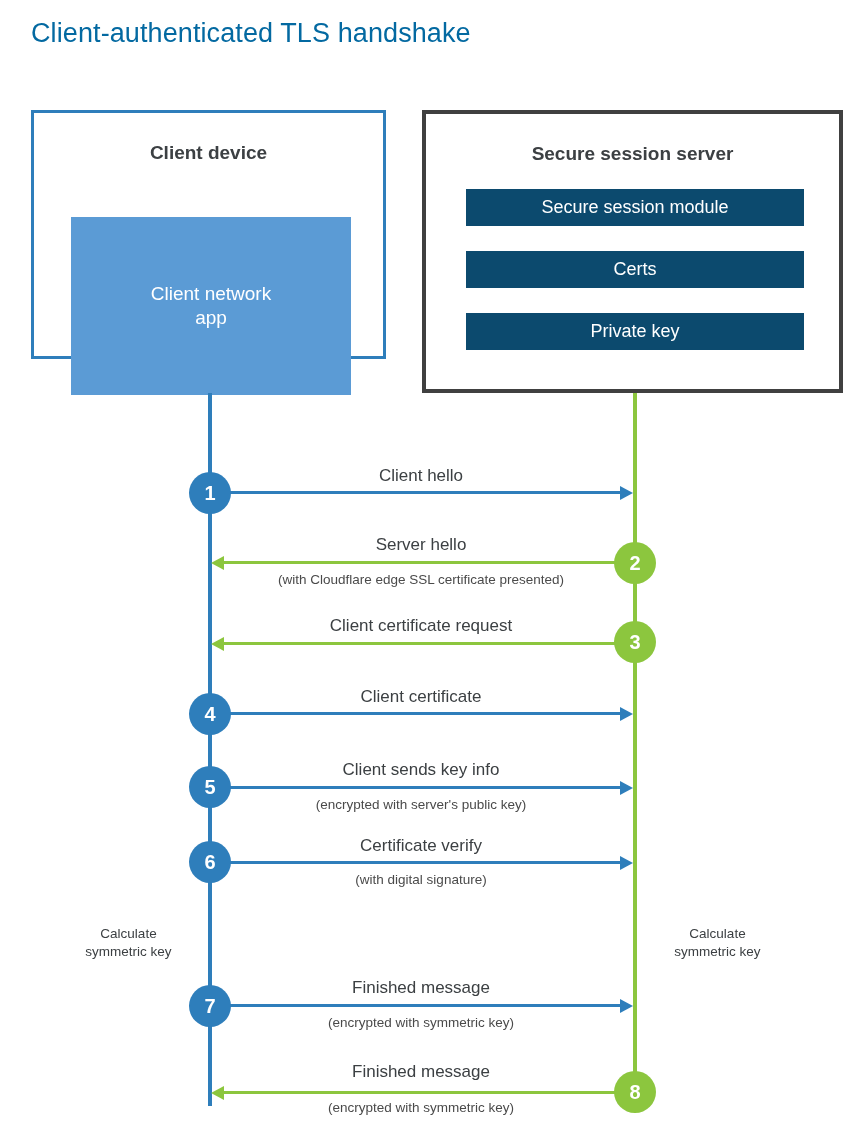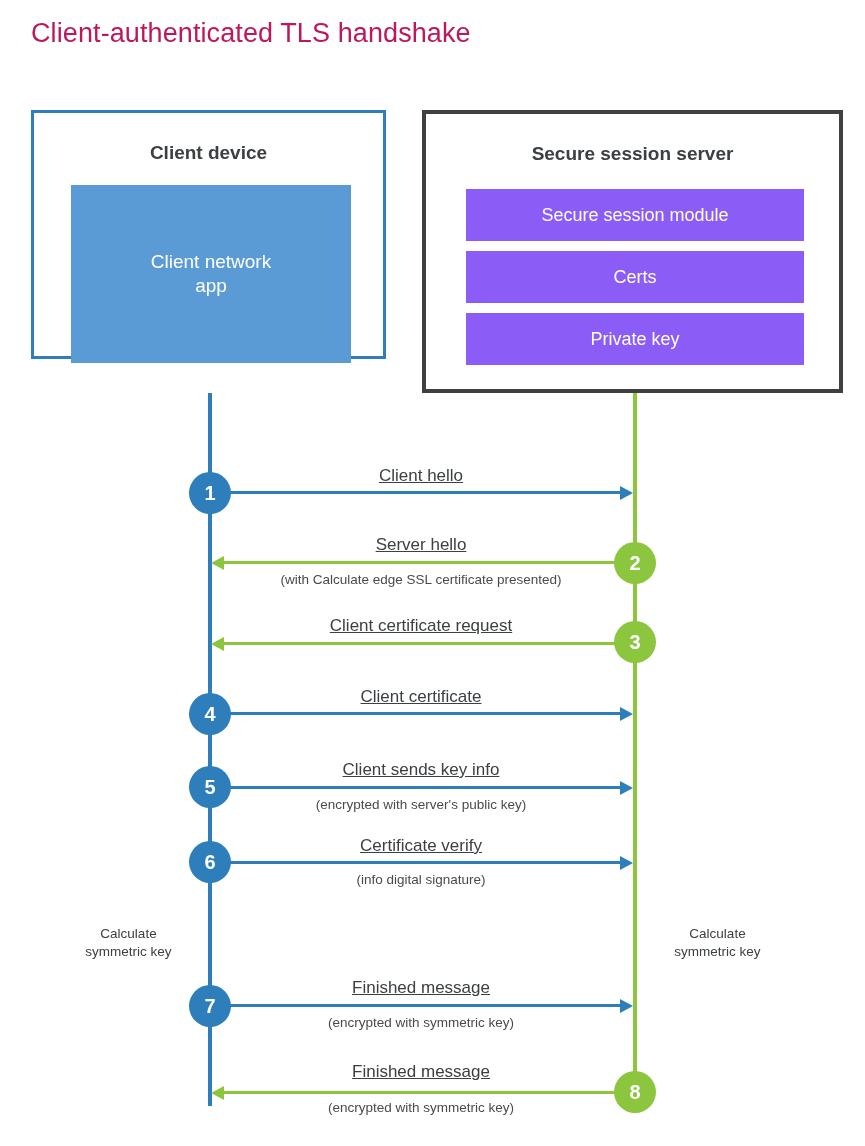--- a/index.html
+++ b/index.html
@@ -19,21 +19,21 @@
     background: #ffffff;
   }
 
   
   .page-title {
     position: absolute;
     left: 31px;
     top: 18px;
     font-size: 27px;
     font-weight: 400;
-    color: #be185d;
+    color: #0369a1;
     letter-spacing: 0.1px;
     white-space: nowrap;
   }
 
   
   .entity-box {
     position: absolute;
     background: #ffffff;
     box-sizing: border-box;
   }
@@ -75,22 +75,22 @@
     align-items: center;
     justify-content: center;
     text-align: center;
     line-height: 1.28;
   }
 
   .server-pill {
     position: absolute;
     left: 40px;
     width: 338px;
-    height: 52px;
-    background: #8b5cf6;
+    height: 37px;
+    background: #0c4a6e;
     color: #ffffff;
     font-size: 18px;
     display: flex;
     align-items: center;
     justify-content: center;
     text-align: center;
   }
   .server-pill.p0 { top: 75px; }
   .server-pill.p1 { top: 137px; }
   .server-pill.p2 { top: 199px; }
@@ -152,21 +152,20 @@
   .step-circle.green { background: #8cc63e; }
 
   
   .msg-label {
     position: absolute;
     text-align: center;
     font-size: 17px;
     color: #3c4043;
     white-space: nowrap;
     transform: translateX(-50%);
-    text-decoration: underline;
   }
   .msg-sub {
     position: absolute;
     text-align: center;
     font-size: 13.5px;
     color: #4a4a4a;
     white-space: nowrap;
     transform: translateX(-50%);
   }
   .side-note {
@@ -179,21 +178,21 @@
 </style>
 </head>
 <body>
 
 <div id="canvas">
 
   <div class="page-title">Client-authenticated TLS handshake</div>
 
   <div class="entity-box client">
     <div class="entity-title">Client device</div>
-    <div class="client-app" style="white-space: pre-line;">Client network
+    <div class="client-app" style="white-space: pre-line; margin-top: 32px;">Client network
 app</div>
   </div>
 
   <div class="entity-box server">
     <div class="entity-title">Secure session server</div>
     <div class="server-pill p0">Secure session module</div>
     <div class="server-pill p1">Certs</div>
     <div class="server-pill p2">Private key</div>
   </div>
 
@@ -203,21 +202,21 @@
   <div class="msg-label" style="left:421px; top:466px;">Client hello</div>
   <div class="arrow blue to-right" style="left:210px; top:491px; width:410px;">
       <span class="head"></span>
     </div>
   <div class="step-circle blue" style="left:189px; top:472px;">1</div>
 
   <div class="msg-label" style="left:421px; top:535px;">Server hello</div>
   <div class="arrow green to-left" style="left:224px; top:561px; width:409px;">
       <span class="head"></span>
     </div>
-  <div class="msg-sub" style="left:421px; top:572px;">(with Calculate edge SSL certificate presented)</div>
+  <div class="msg-sub" style="left:421px; top:572px;">(with Cloudflare edge SSL certificate presented)</div>
   <div class="step-circle green" style="left:614px; top:542px;">2</div>
 
   <div class="msg-label" style="left:421px; top:616px;">Client certificate request</div>
   <div class="arrow green to-left" style="left:224px; top:642px; width:409px;">
       <span class="head"></span>
     </div>
   <div class="step-circle green" style="left:614px; top:621px;">3</div>
 
   <div class="msg-label" style="left:421px; top:687px;">Client certificate</div>
   <div class="arrow blue to-right" style="left:210px; top:712px; width:410px;">
@@ -230,21 +229,21 @@
       <span class="head"></span>
     </div>
   <div class="msg-sub" style="left:421px; top:797px;">(encrypted with server's public key)</div>
   <div class="step-circle blue" style="left:189px; top:766px;">5</div>
 
 
   <div class="msg-label" style="left:421px; top:836px;">Certificate verify</div>
   <div class="arrow blue to-right" style="left:210px; top:861px; width:410px;">
       <span class="head"></span>
     </div>
-  <div class="msg-sub" style="left:421px; top:872px;">(info digital signature)</div>
+  <div class="msg-sub" style="left:421px; top:872px;">(with digital signature)</div>
   <div class="step-circle blue" style="left:189px; top:841px;">6</div>
 
   <div class="side-note centered" style="left:56px; top:925px; width:145px; white-space: pre-line;">Calculate
 symmetric key</div>
   <div class="side-note centered" style="left:645px; top:925px; width:145px; white-space: pre-line;">Calculate
 symmetric key</div>
 
   <div class="msg-label" style="left:421px; top:978px;">Finished message</div>
   <div class="arrow blue to-right" style="left:210px; top:1004px; width:410px;">
       <span class="head"></span>

